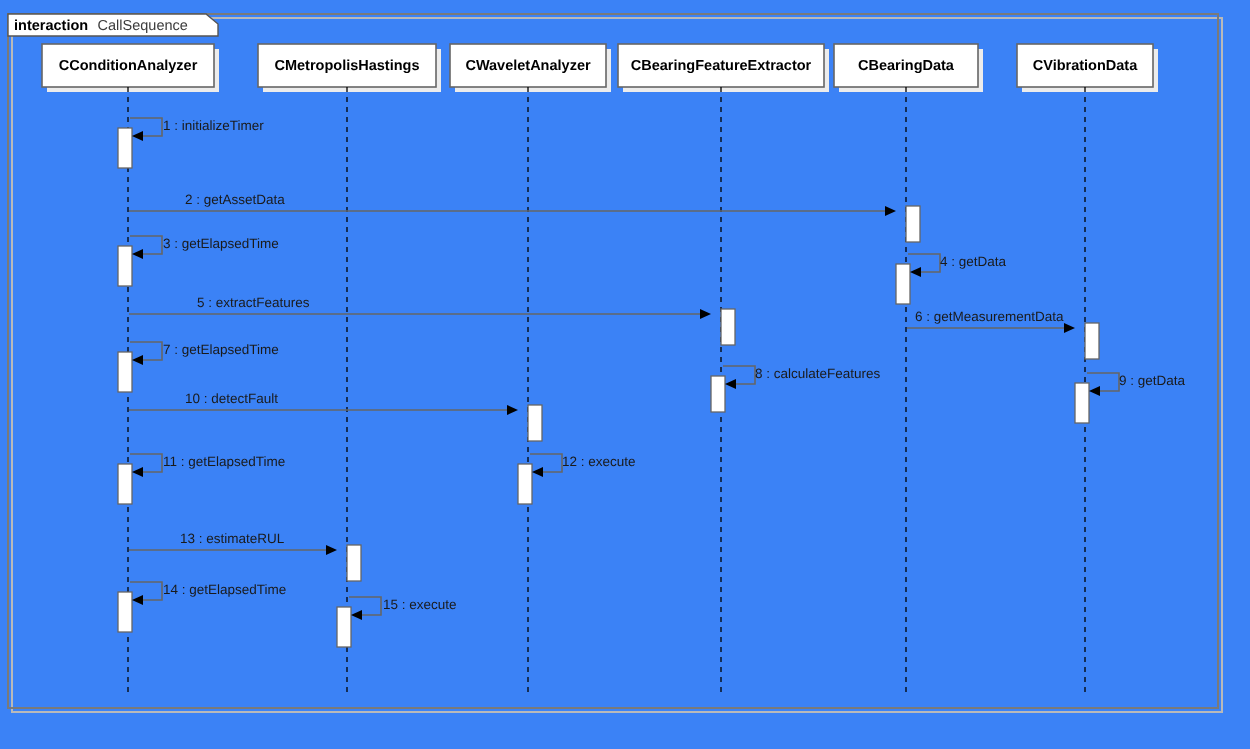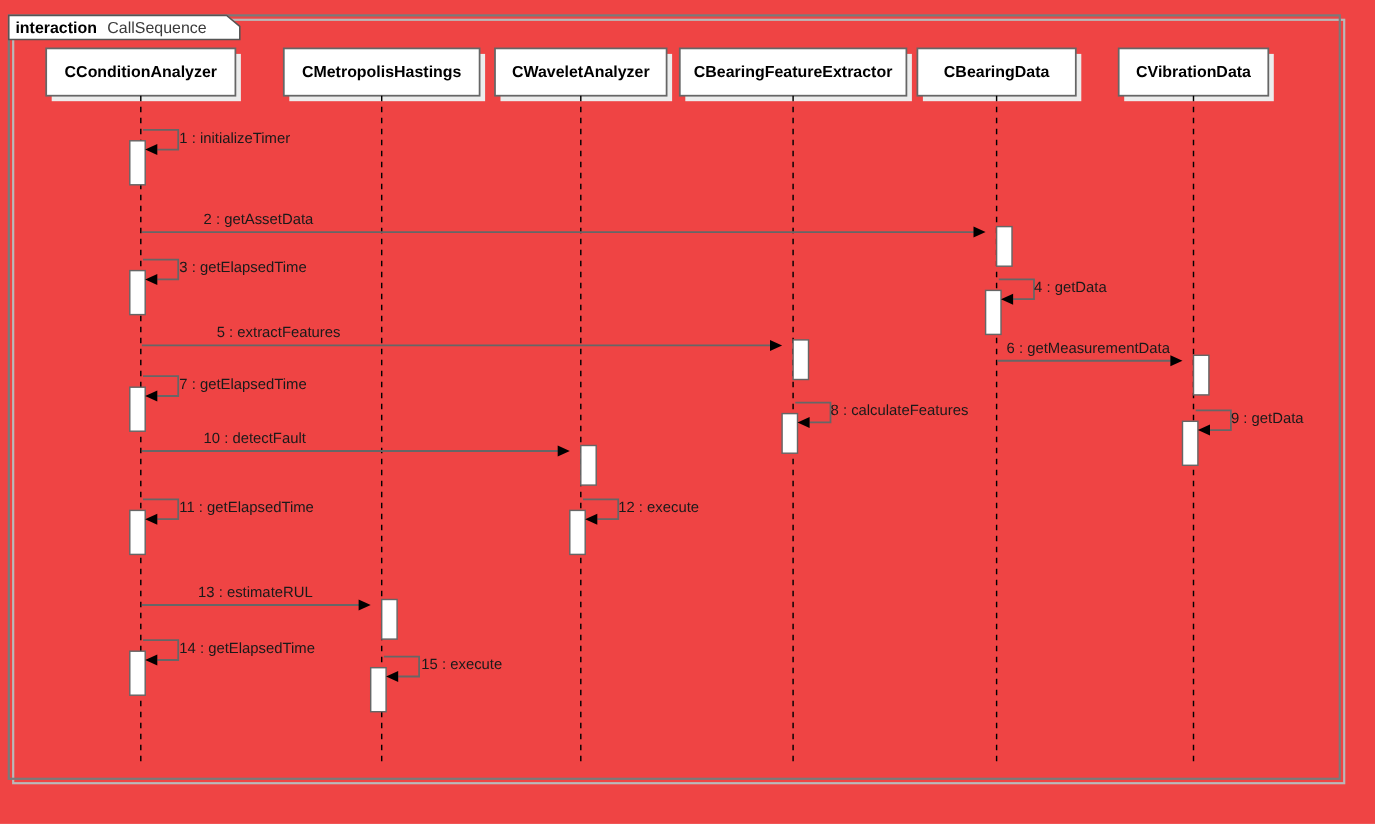--- a/index.html
+++ b/index.html
@@ -11,21 +11,21 @@
   body {
     font-family: "Liberation Sans", sans-serif;
     width: 1250px;
     height: 749px;
     overflow: hidden;
   }
   #diagram-root {
     position: relative;
     width: 1250px;
     height: 749px;
-    background: #ef4444;
+    background: #3b82f6;
   }
   svg.diagram-canvas {
     display: block;
     width: 1250px;
     height: 749px;
     shape-rendering: geometricPrecision;
     text-rendering: geometricPrecision;
   }
   .frame-border {
     fill: none;

